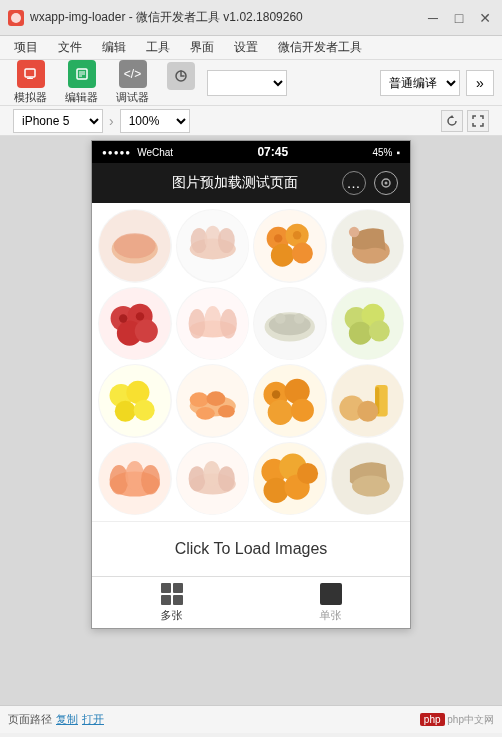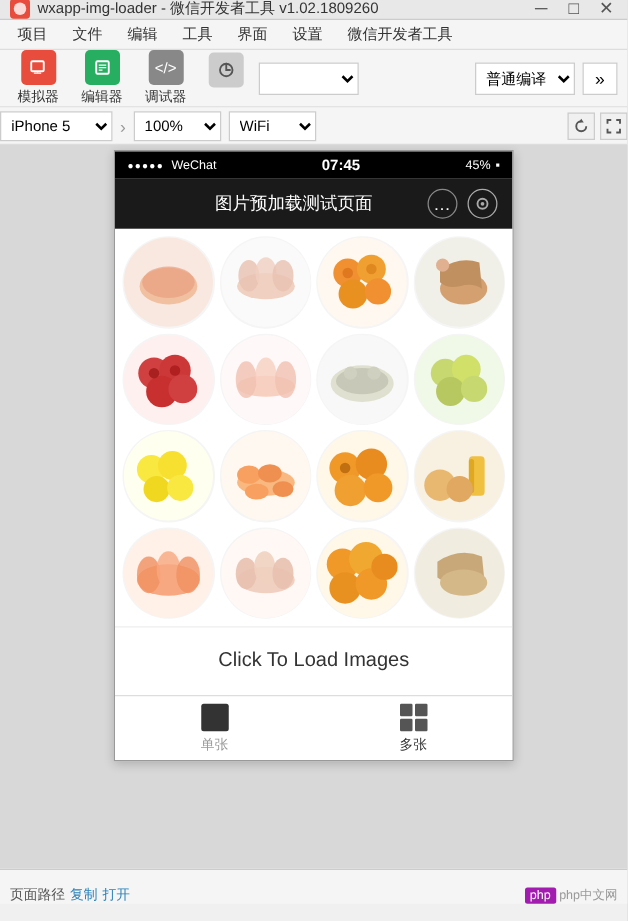--- a/index.html
+++ b/index.html
@@ -9,23 +9,23 @@
       font-family: 'Microsoft YaHei', SimSun, Arial, sans-serif;
       font-size: 12px;
       background: #f0f0f0;
       overflow: hidden;
       position: relative;
     }
 
     
     .title-bar {
       background: #e8e8e8;
-      height: 16px;
-      display: flex;
-      align-items: flex-end;
+      height: 36px;
+      display: flex;
+      align-items: center;
       justify-content: space-between;
       padding: 0 8px;
       border-bottom: 1px solid #ccc;
       user-select: none;
     }
     .title-bar-left {
       display: flex;
       align-items: center;
       gap: 6px;
     }
@@ -141,21 +141,21 @@
       font-size: 14px;
       display: flex; align-items: center; justify-content: center;
     }
 
     
     .device-bar {
       background: #f5f5f5;
       height: 30px;
       display: flex;
       align-items: center;
-      padding: 0 0;
+      padding: 0 13px;
       border-bottom: 1px solid #ddd;
       gap: 6px;
     }
     .device-select {
       height: 24px;
       border: 1px solid #ccc;
       background: white;
       font-size: 12px;
       padding: 0 4px;
     }
@@ -318,34 +318,34 @@
     .tab-icon-multi span {
       background: #555;
       border-radius: 1px;
     }
 
     
     .status-footer {
       background: #f5f5f5;
       height: 28px;
       display: flex;
-      align-items: flex-end;
+      align-items: center;
       padding: 0 8px;
       border-top: 1px solid #ccc;
       font-size: 11px;
       color: #555;
       gap: 4px;
       position: absolute;
-      bottom: 14px;
+      bottom: 4px;
       left: 0;
       right: 0;
     }
     .status-path-label { color: #555; }
     .status-path-value { color: #333; }
-    .status-link { color: #2980b9; cursor: pointer; }
+    .status-link { color: #2980b9; cursor: pointer; text-decoration: underline; }
     .status-right-logo {
       margin-left: auto;
       font-size: 10px;
       color: #999;
     }
 
     
     .phone-scroll {
       overflow-y: auto;
       max-height: 490px;
@@ -429,23 +429,20 @@
   <button class="toolbar-right-btn">»</button>
 </div>
 
 <div class="device-bar">
   <select class="device-select device-select-wide">
     <option>iPhone 5</option>
   </select>
   <span style="color:#999;font-size:14px;">›</span>
   <select class="device-select zoom-select">
     <option>100%</option>
-  </select>
-  <select class="device-select network-select">
-    <option>WiFi</option>
   </select>
   <div class="device-spacer"></div>
   <div class="device-icons">
     <button class="dev-icon-btn">
       <svg width="14" height="14" viewBox="0 0 14 14">
           <path d="M11 7 A4 4 0 1 1 7 3" stroke="#555" stroke-width="1.5" fill="none"></path>
           <polygon points="7,1 9,4 5,4" fill="#555"></polygon>
         </svg>
     </button>
     <button class="dev-icon-btn">
@@ -644,39 +641,39 @@
             </svg>
         </div>
 
       </div>
 
       <div class="load-btn-area">
         <button class="load-btn">Click To Load Images</button>
       </div>
 
       <div class="phone-tab-bar">
-        <div class="tab-item">
-          <div class="tab-icon-single"></div>
-          <span>单张</span>
-        </div>
         <div class="tab-item active">
           <div class="tab-icon-multi">
             <span></span>
               <span></span>
               <span></span>
               <span></span>
           </div>
           <span>多张</span>
         </div>
+        <div class="tab-item">
+          <div class="tab-icon-single"></div>
+          <span>单张</span>
+        </div>
       </div>
     </div>
   </div>
 </div>
 
 <div class="status-footer">
   <span class="status-path-label">页面路径</span>
   <span class="status-link">复制</span>
   <span class="status-link">打开</span>
   <div class="status-right-logo">
-    <span style="background:#a21caf;color:white;padding:1px 4px;font-size:10px;border-radius:2px;">php</span>
+    <span style="background:#b91c1c;color:white;padding:1px 4px;font-size:10px;border-radius:2px;">php</span>
     <span>php中文网</span>
   </div>
 </div>
 
 </body></html>

